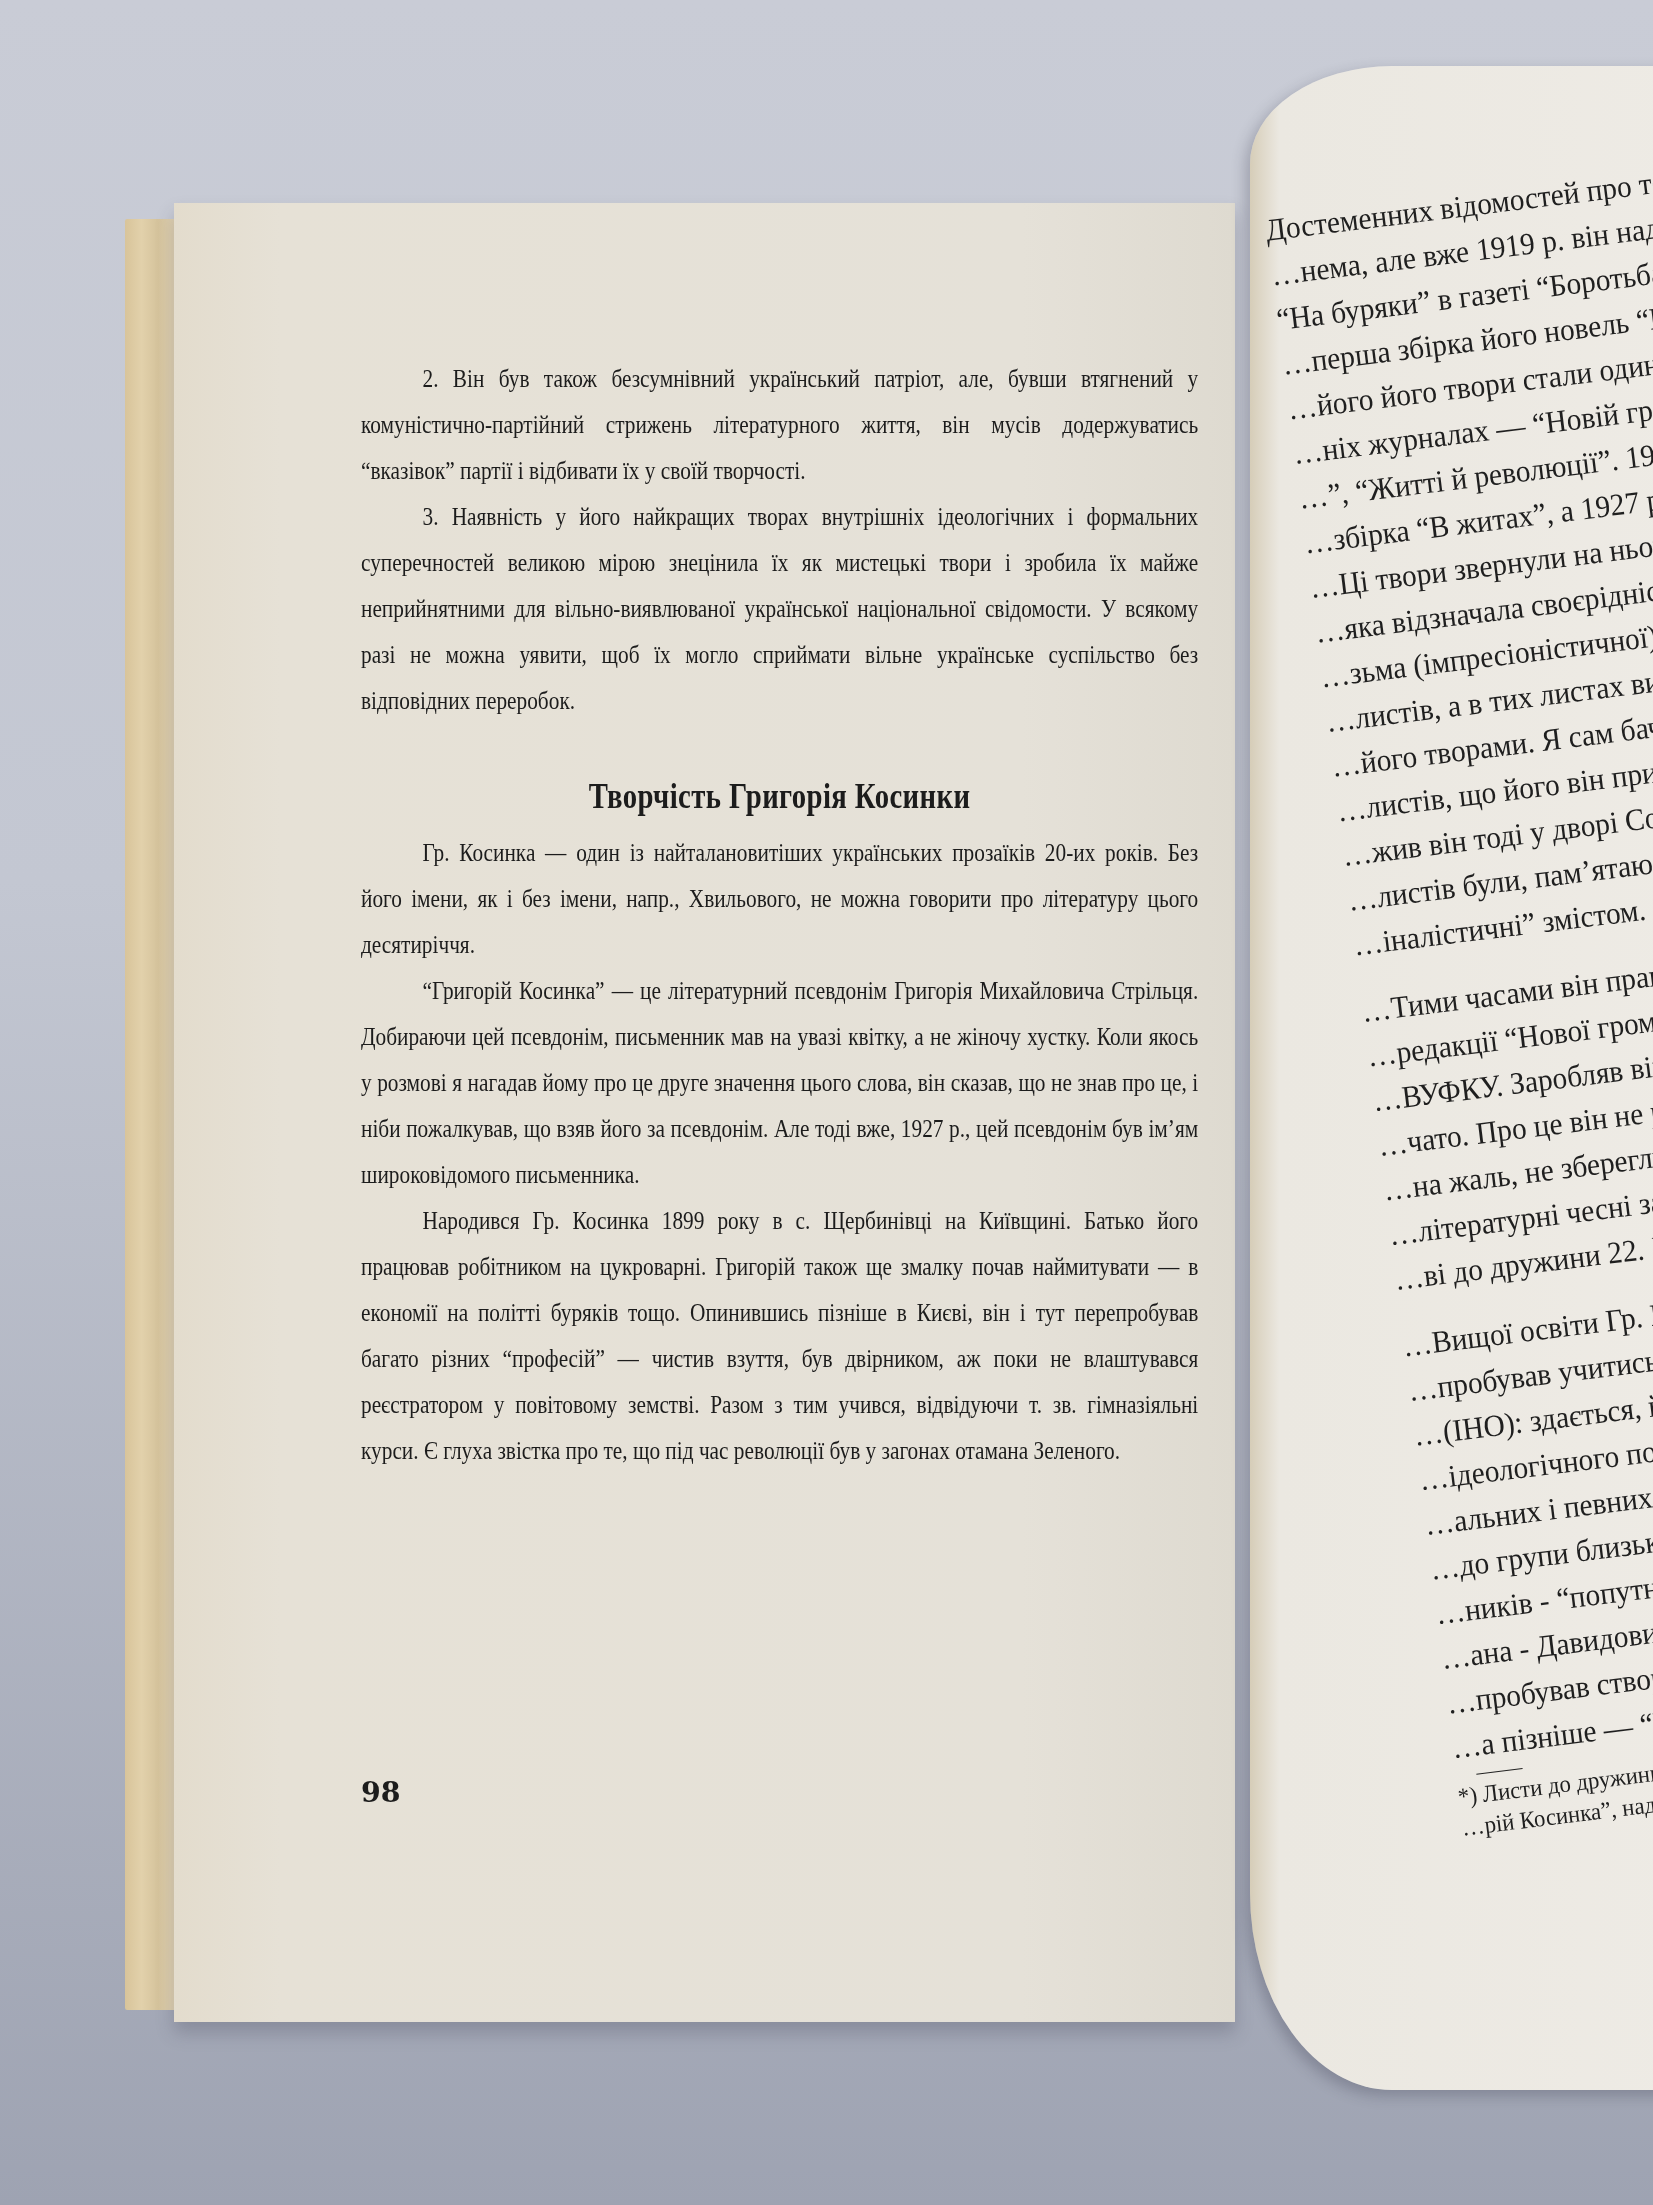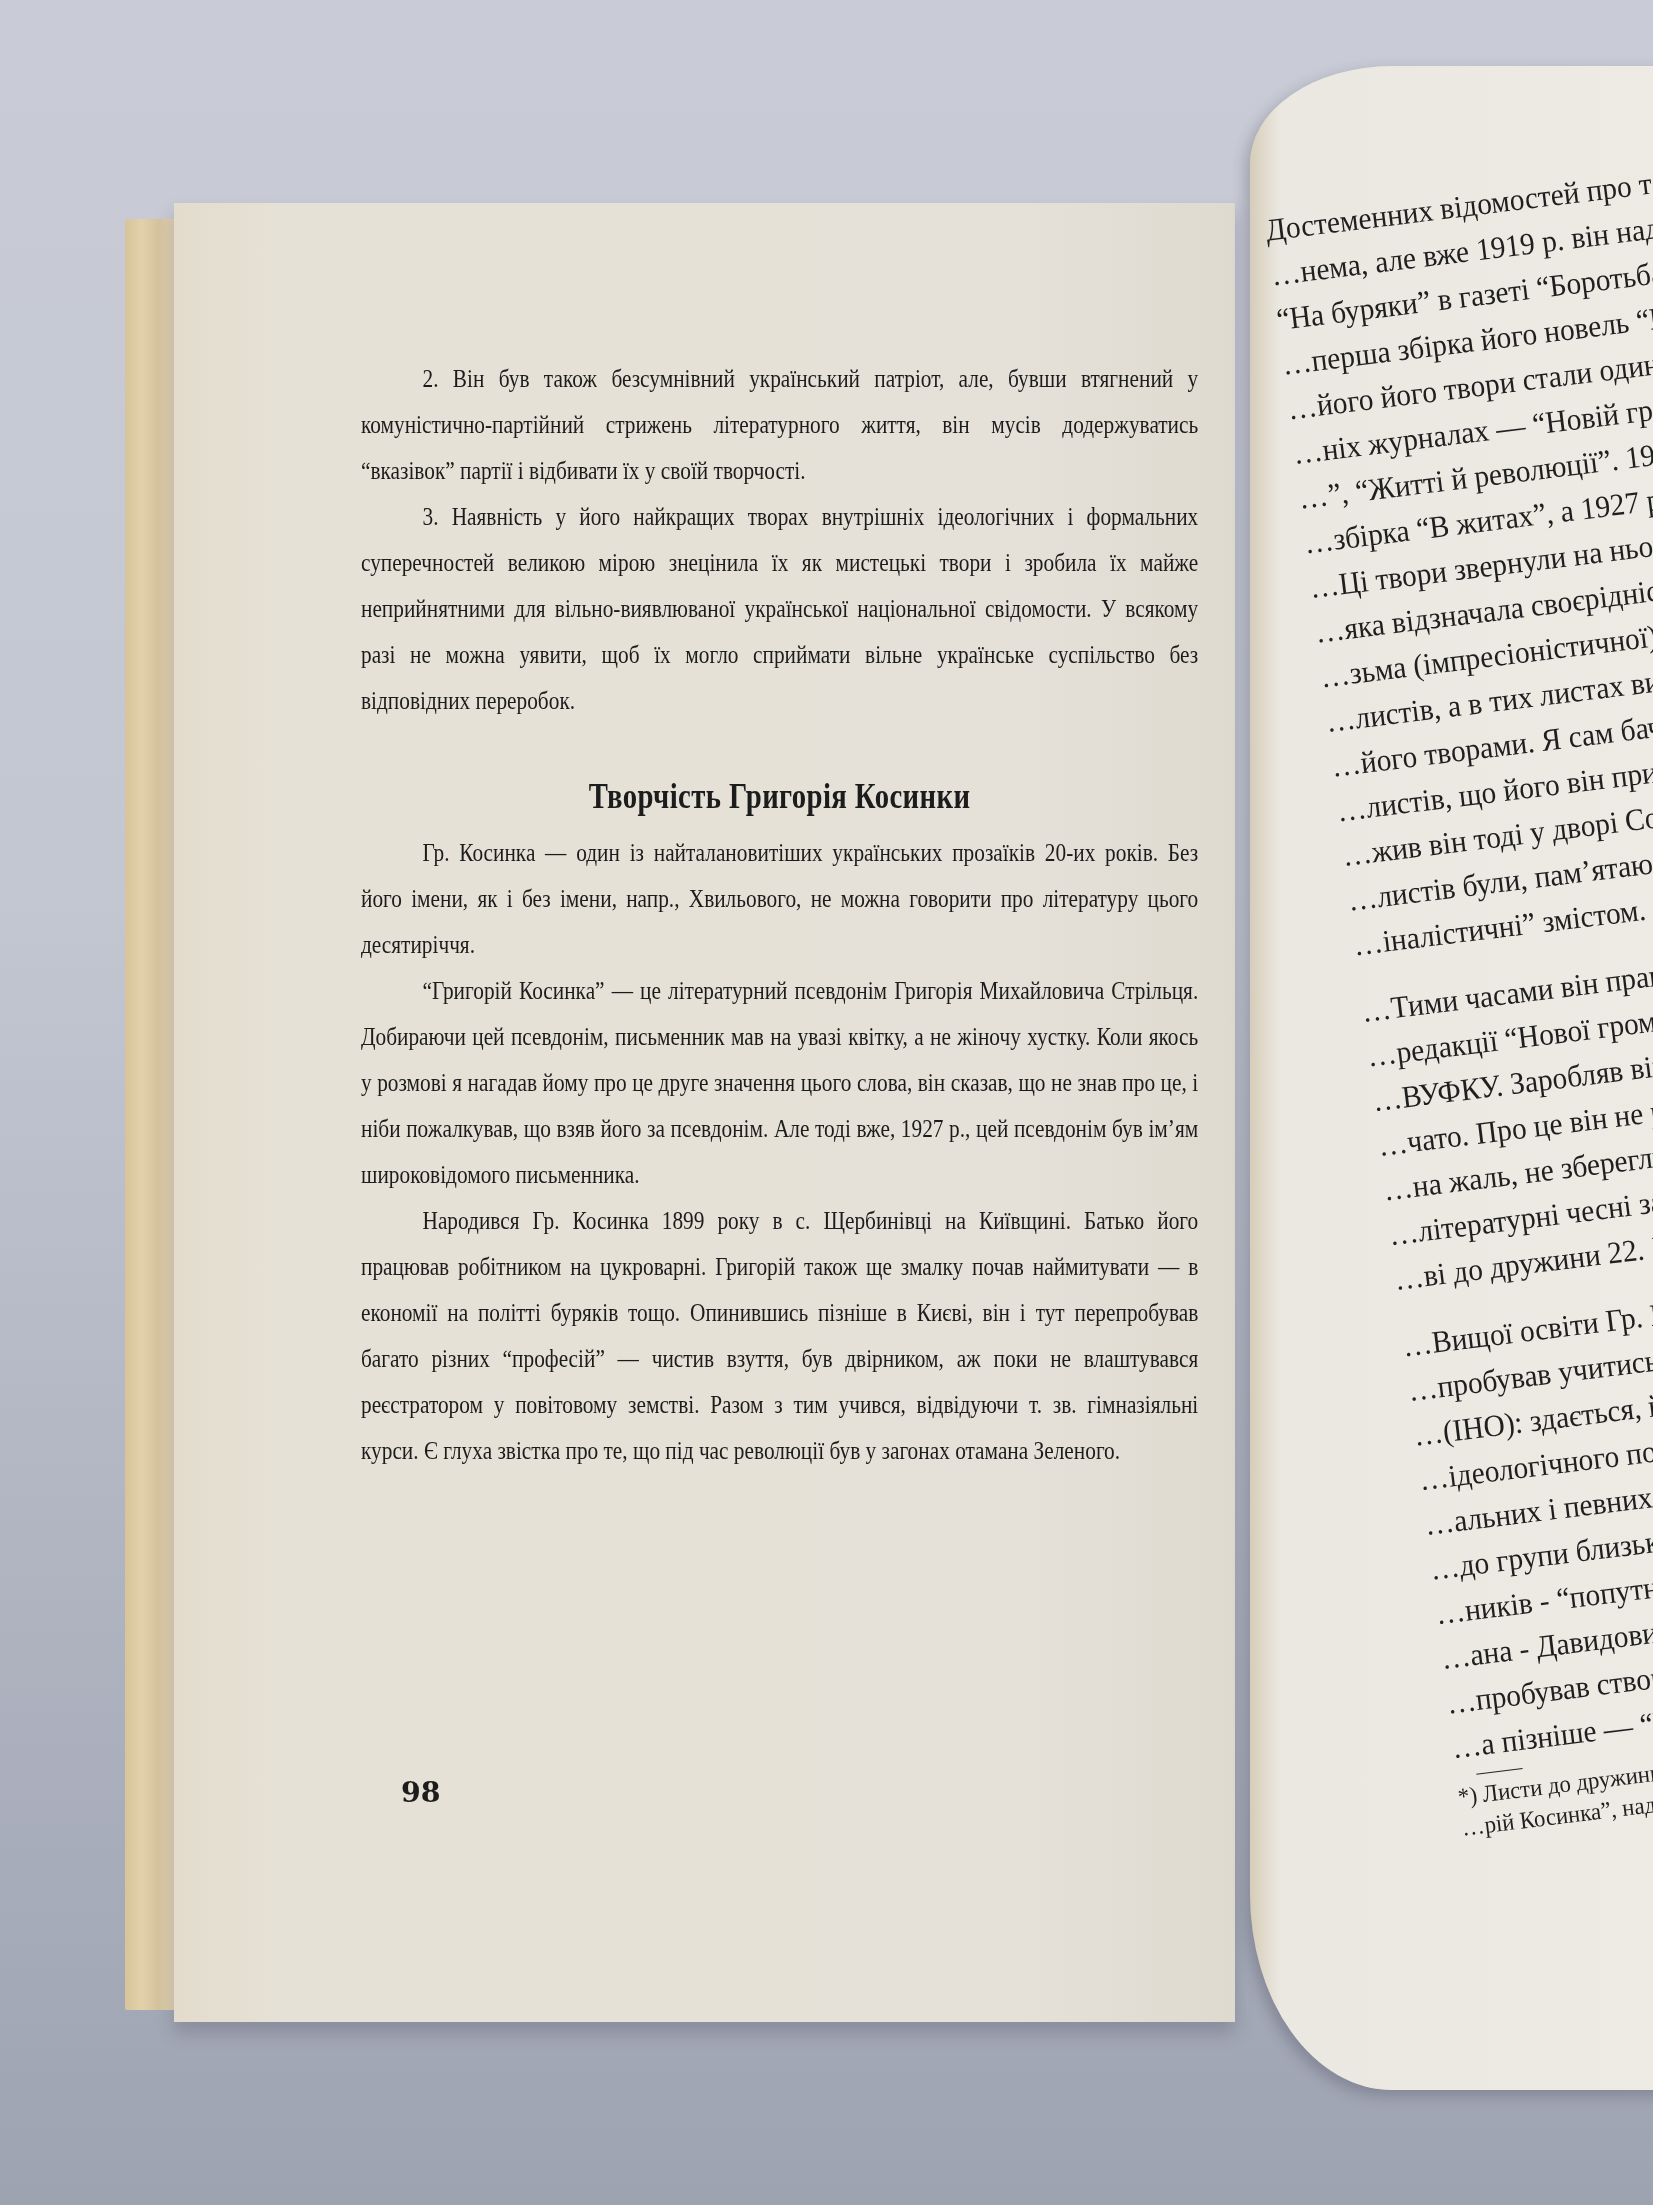--- a/index.html
+++ b/index.html
@@ -33,21 +33,21 @@
     width:1021px;
   }
   .left-text p { margin:0; text-indent:75px; }
   .left-text p.first { text-indent:75px; }
   .chapter-title {
     font-weight:bold; font-size:35px; text-align:center; text-indent:0 !important;
     margin:50px 0 9.8px 0 !important; letter-spacing:0.5px;
   }
   .page-number {
     position:absolute; left:361px; top:1775px; font-size:28.4px; font-weight:bold;
-    color:#1c1c1c; font-family:"DejaVu Serif", serif;margin-left:40px;
+    color:#1c1c1c; font-family:"DejaVu Serif", serif;
   }
   .right-text {
     position:absolute; left:1263px; top:208px; width:602px;
     color:#1f1f1f; font-size:31px; line-height:45px;
     font-family: "Liberation Serif", serif;
     transform: rotate(-7deg) scaleX(0.95); transform-origin:left top;
     white-space:nowrap;
   }
   .right-text .line { display:block; }
   .right-text .line.gap { margin-top:22px; }

